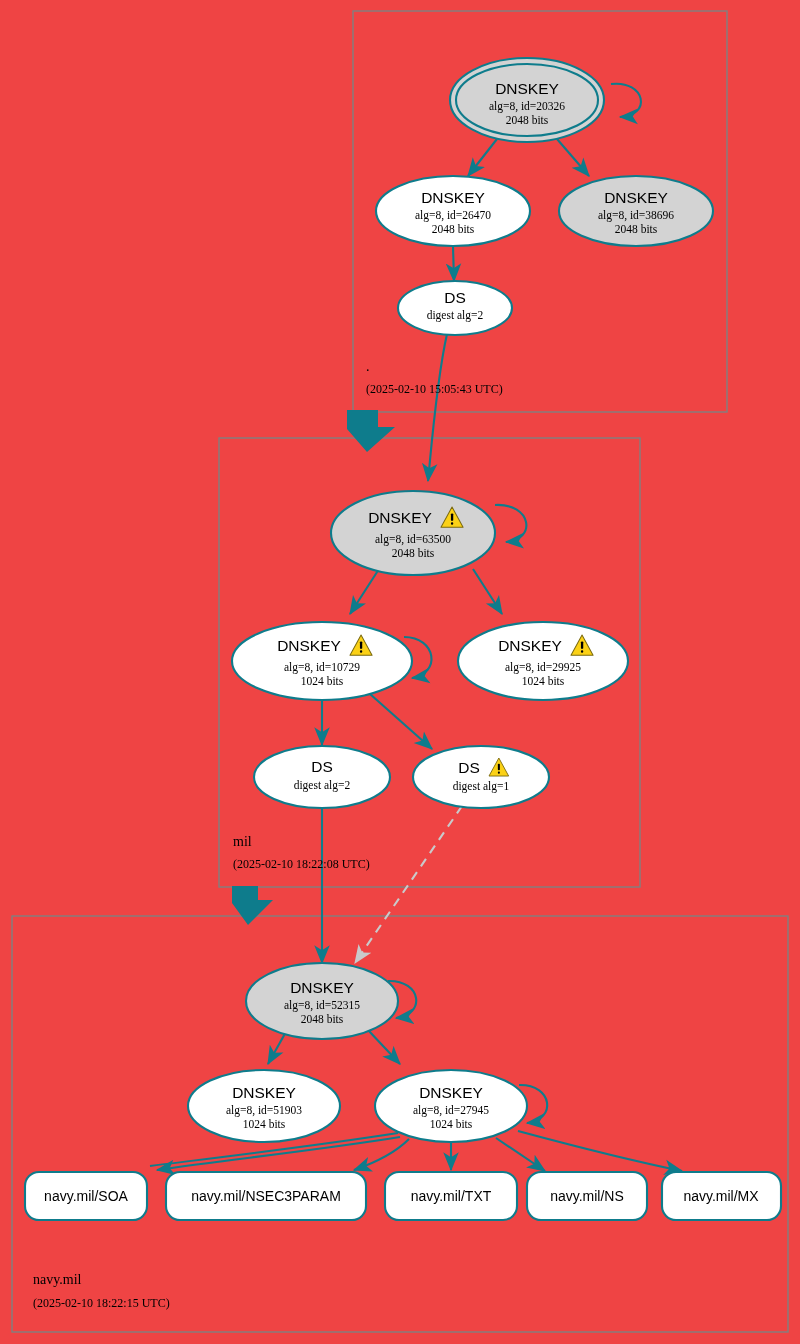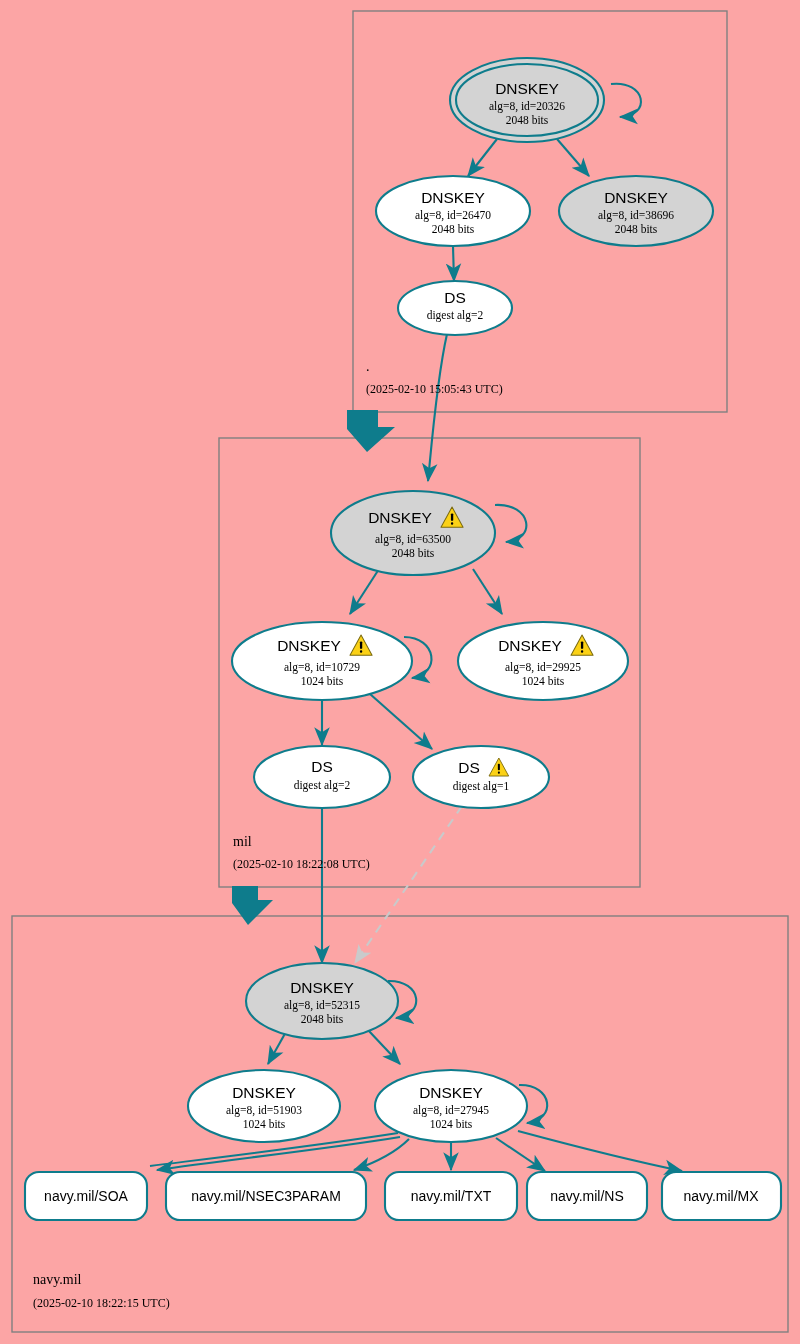--- a/index.html
+++ b/index.html
@@ -4,21 +4,21 @@
 <style>
   html, body {
     margin: 0;
     padding: 0;
     background: #ffffff;
   }
   #canvas {
     position: relative;
     width: 800px;
     height: 1344px;
-    background: #fca5a5;
+    background: #ef4444;
     font-family: "Liberation Sans", sans-serif;
     overflow: hidden;
   }
   svg.layer {
     position: absolute;
     left: 0;
     top: 0;
     width: 800px;
     height: 1344px;
   }

